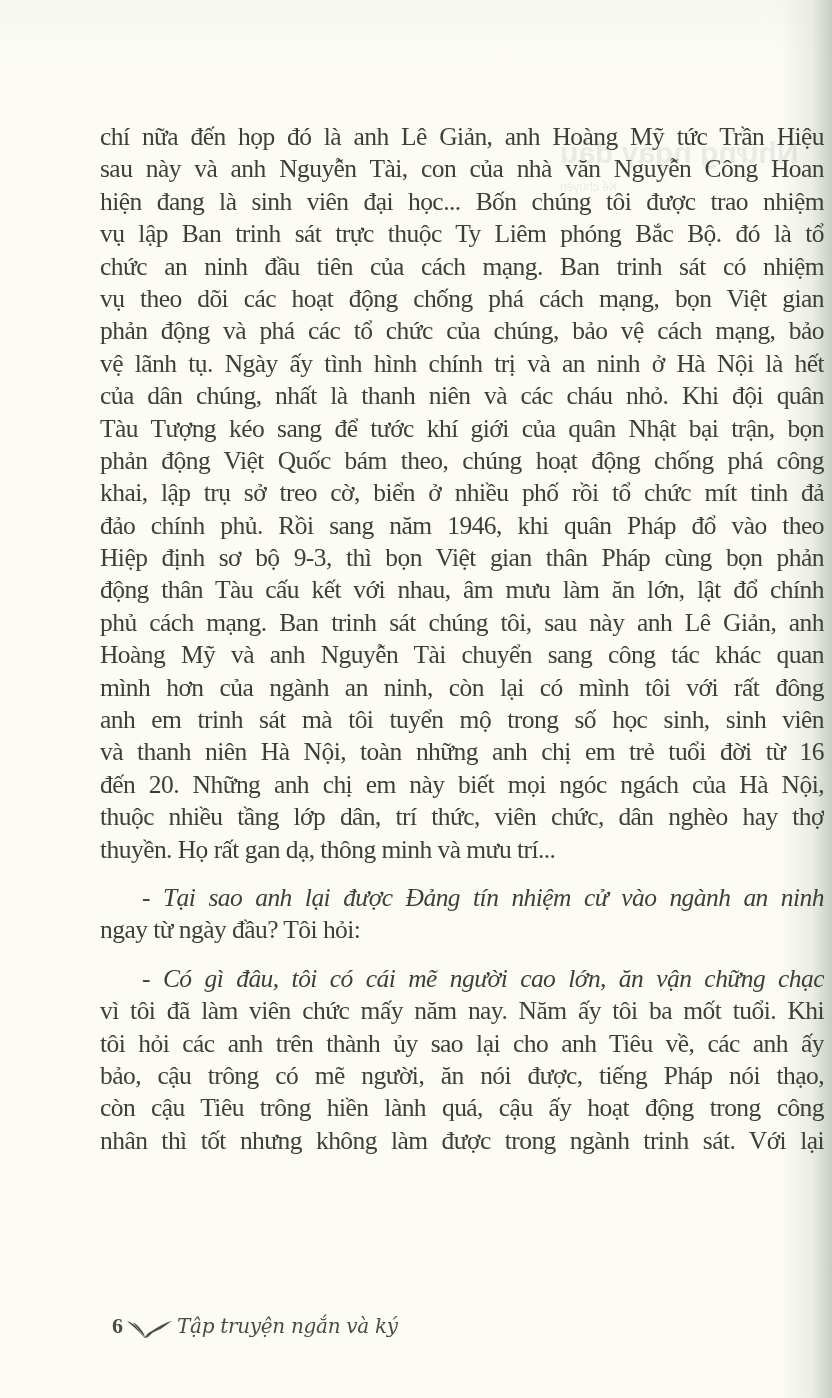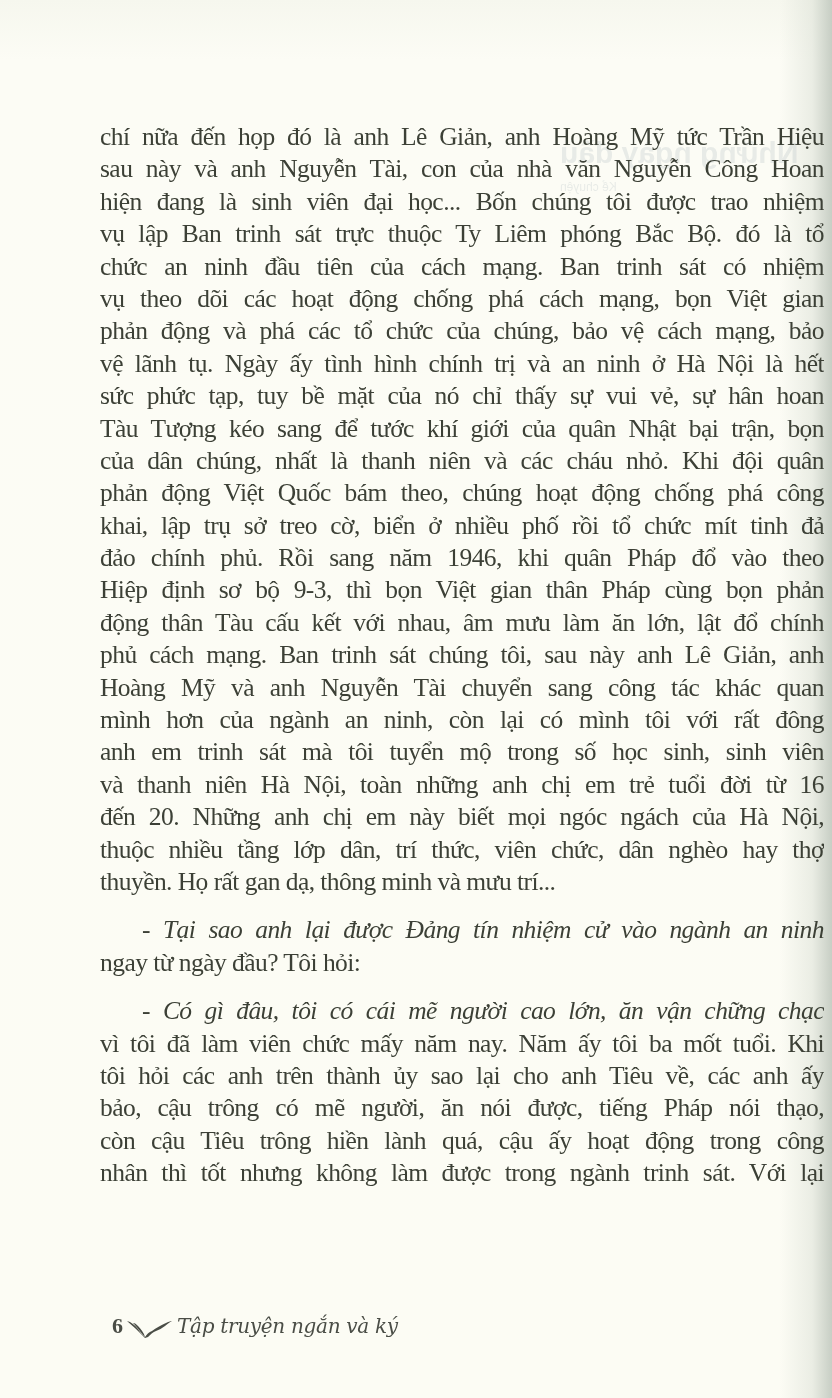--- a/index.html
+++ b/index.html
@@ -116,23 +116,22 @@
 
     <div class="para">
       <span class="line">chí nữa đến họp đó là anh Lê Giản, anh Hoàng Mỹ tức Trần Hiệu</span>
       <span class="line">sau này và anh Nguyễn Tài, con của nhà văn Nguyễn Công Hoan</span>
       <span class="line">hiện đang là sinh viên đại học... Bốn chúng tôi được trao nhiệm</span>
       <span class="line">vụ lập Ban trinh sát trực thuộc Ty Liêm phóng Bắc Bộ. đó là tổ</span>
       <span class="line">chức an ninh đầu tiên của cách mạng. Ban trinh sát có nhiệm</span>
       <span class="line">vụ theo dõi các hoạt động chống phá cách mạng, bọn Việt gian</span>
       <span class="line">phản động và phá các tổ chức của chúng, bảo vệ cách mạng, bảo</span>
       <span class="line">vệ lãnh tụ. Ngày ấy tình hình chính trị và an ninh ở Hà Nội là hết</span>
-      <span class="line">sức phức tạp, tuy bề mặt của nó chỉ thấy sự vui vẻ, sự hân hoan</span>
+      <span class="line">của dân chúng, nhất là thanh niên và các cháu nhỏ. Khi đội quân</span>
       <span class="line">Tàu Tượng kéo sang để tước khí giới của quân Nhật bại trận, bọn</span>
-      <span class="line">của dân chúng, nhất là thanh niên và các cháu nhỏ. Khi đội quân</span>
       <span class="line">phản động Việt Quốc bám theo, chúng hoạt động chống phá công</span>
       <span class="line">khai, lập trụ sở treo cờ, biển ở nhiều phố rồi tổ chức mít tinh đả</span>
       <span class="line">đảo chính phủ. Rồi sang năm 1946, khi quân Pháp đổ vào theo</span>
       <span class="line">Hiệp định sơ bộ 9-3, thì bọn Việt gian thân Pháp cùng bọn phản</span>
       <span class="line">động thân Tàu cấu kết với nhau, âm mưu làm ăn lớn, lật đổ chính</span>
       <span class="line">phủ cách mạng. Ban trinh sát chúng tôi, sau này anh Lê Giản, anh</span>
       <span class="line">Hoàng Mỹ và anh Nguyễn Tài chuyển sang công tác khác quan</span>
       <span class="line">mình hơn của ngành an ninh, còn lại có mình tôi với rất đông</span>
       <span class="line">anh em trinh sát mà tôi tuyển mộ trong số học sinh, sinh viên</span>
       <span class="line">và thanh niên Hà Nội, toàn những anh chị em trẻ tuổi đời từ 16</span>

